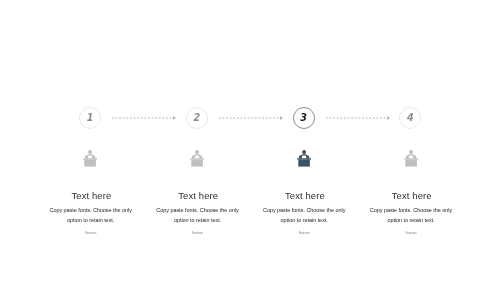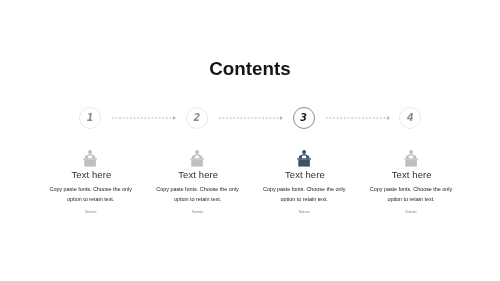--- a/index.html
+++ b/index.html
@@ -25,31 +25,30 @@
   .conn .dotline{position:absolute;left:0;top:2px;height:1.6px;width:100%;
       background-image:radial-gradient(circle, #d9d9d9 0.8px, rgba(0,0,0,0) 0.9px);
       background-size:3.62px 1.6px;background-repeat:repeat-x;background-position:0 0;}
   .conn .arrow{position:absolute;right:-0.5px;top:0.4px;width:0;height:0;
       border-top:2.05px solid transparent;border-bottom:2.05px solid transparent;
       border-left:3.2px solid #b5b5b5;}
 
   
   .col{position:absolute;top:150px;width:150px;text-align:center;}
   .icon-wrap{height:17px;display:flex;align-items:flex-start;justify-content:center;margin-left:-0.7px;}
-  .h{margin-top:3px;font-size:9.45px;font-weight:normal;color:#2e2e2e;line-height:10px;letter-spacing:0.12px;padding-left:1.4px;}
+  .h{margin-top:24px;font-size:9.45px;font-weight:normal;color:#2e2e2e;line-height:10px;letter-spacing:0.12px;padding-left:1.4px;}
   .p{margin-top:5.3px;font-size:5.5px;color:#1f1f1f;line-height:9.9px;letter-spacing:-0.05px;
      width:88px;margin-left:auto;margin-right:auto;}
   .fn{margin-top:6.0px;font-size:2.6px;color:#8f8f8f;letter-spacing:-0.2px;line-height:4px;}
 </style>
 </head>
 <body>
 
 <div class="slide">
 
-  <div class="title">Contents</div>
 
   <div class="rail" id="rail">
       <div class="conn" style="left:111.2px;top:115.3px;width:64.50000000000001px;">
         <div class="dotline"></div>
         <div class="arrow"></div>
       </div>
       <div class="conn" style="left:218px;top:115.3px;width:64.39999999999998px;">
         <div class="dotline"></div>
         <div class="arrow"></div>
       </div>

